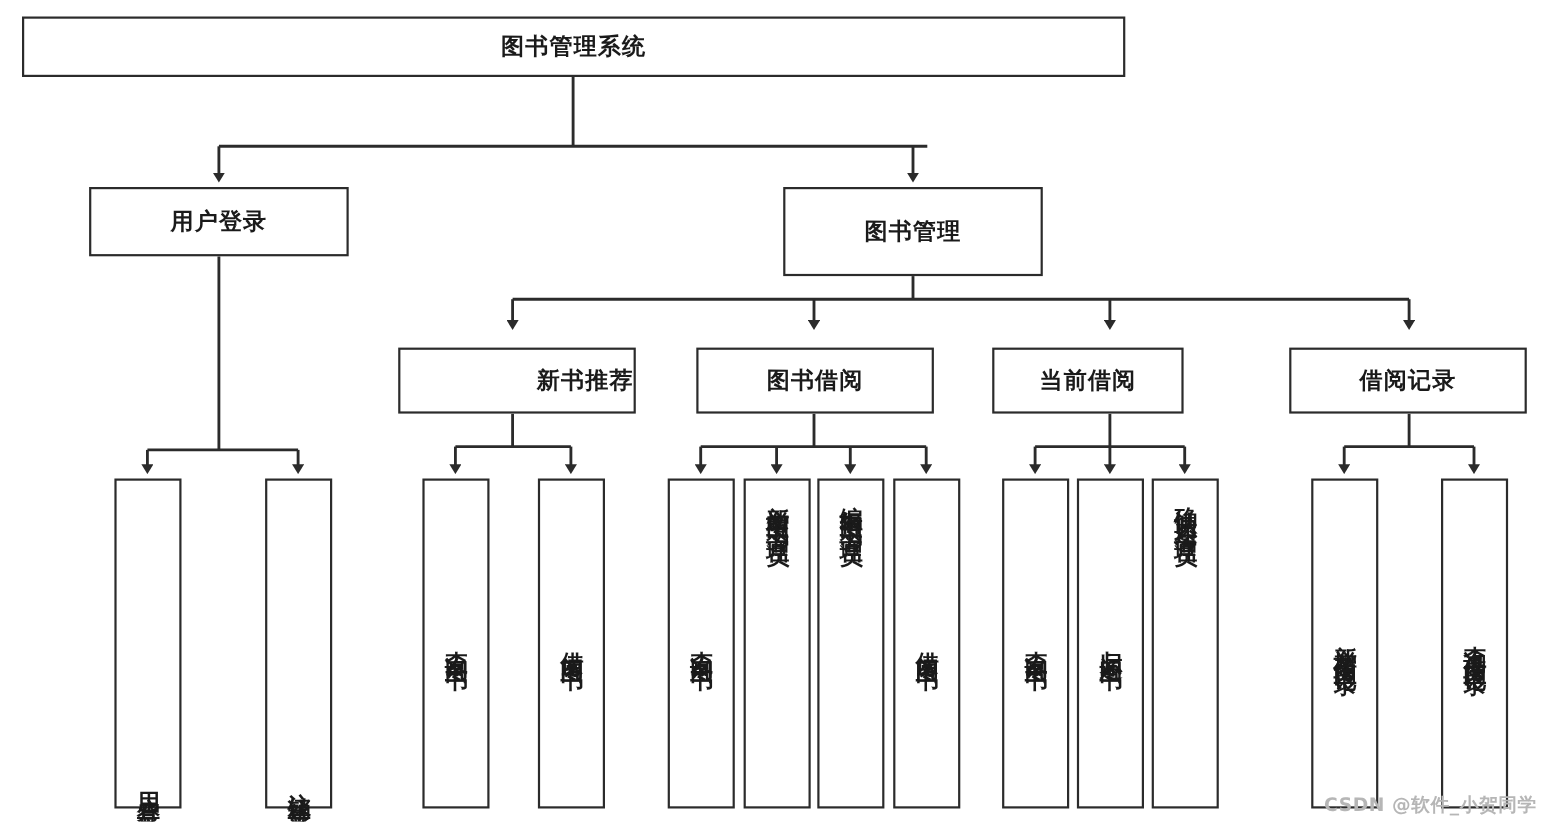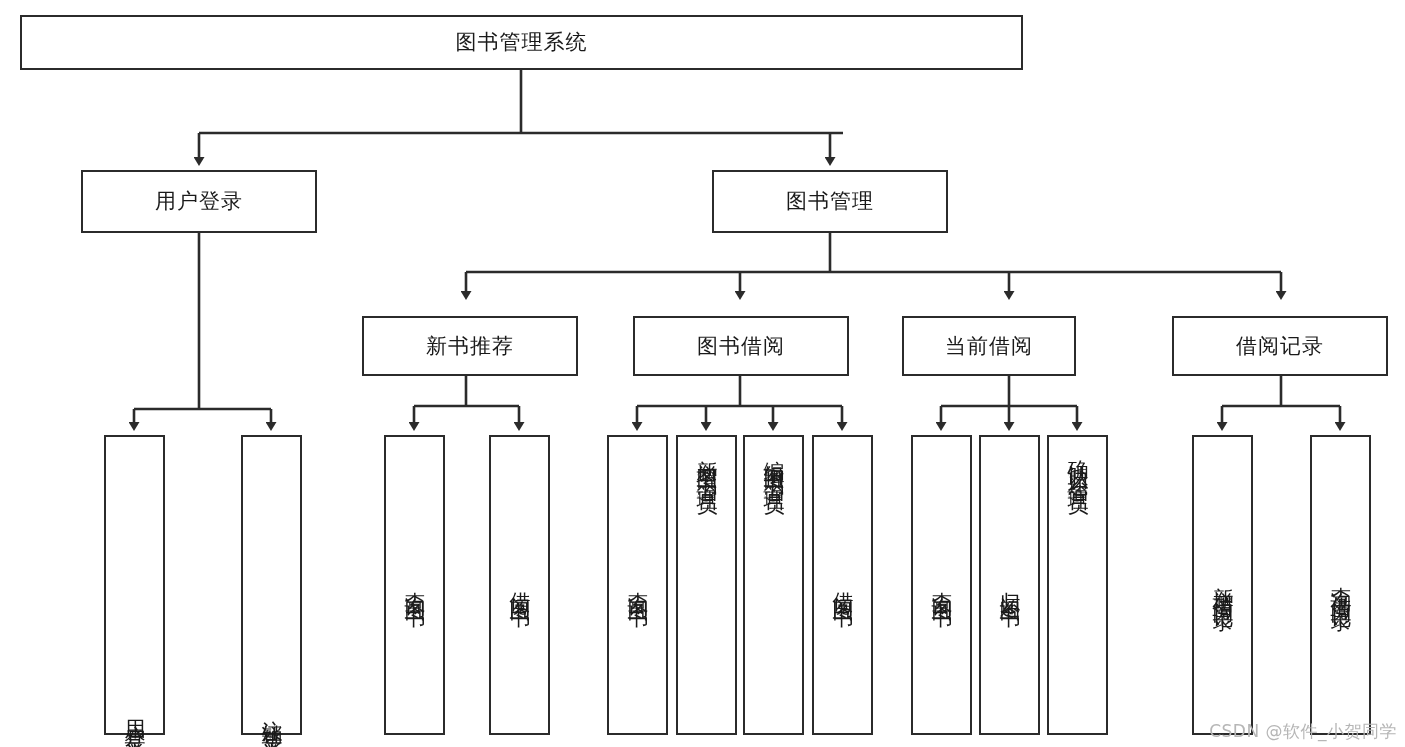--- a/index.html
+++ b/index.html
@@ -9,20 +9,21 @@
   }
   body {
     font-family: "DejaVu Sans", "Liberation Sans", sans-serif;
   }
   #canvas {
     position: relative;
     width: 1405px;
     height: 747px;
     background: #ffffff;
     overflow: hidden;
+    font-weight: bold;
   }
   .svg-layer {
     position: absolute;
     left: 0;
     top: 0;
     width: 1405px;
     height: 747px;
   }
   .node {
     position: absolute;
@@ -131,25 +132,25 @@
     </g>
   </svg>
 
   <div class="node" style="left:20px; top:15px; width:1003px; height:55px;">
     <span class="node-label">图书管理系统</span>
   </div>
 
   <div class="node" style="left:81px; top:170px; width:236px; height:63px;">
     <span class="node-label">用户登录</span>
   </div>
-  <div class="node" style="left:712px; top:170px; width:236px; height:63px;">
+  <div class="node" style="left:712px; top:170px; width:236px; height:81px;">
     <span class="node-label">图书管理</span>
   </div>
 
-  <div class="node" style="left:362px; top:316px; width:216px; height:60px;">
+  <div class="node" style="left:362px; top:316px; width:216px; height:60px;justify-content:flex-end;">
     <span class="node-label">新书推荐</span>
   </div>
   <div class="node" style="left:633px; top:316px; width:216px; height:60px;text-align:right;">
     <span class="node-label">图书借阅</span>
   </div>
   <div class="node" style="left:902px; top:316px; width:174px; height:60px;">
     <span class="node-label">当前借阅</span>
   </div>
   <div class="node" style="left:1172px; top:316px; width:216px; height:60px;">
     <span class="node-label">借阅记录</span>

